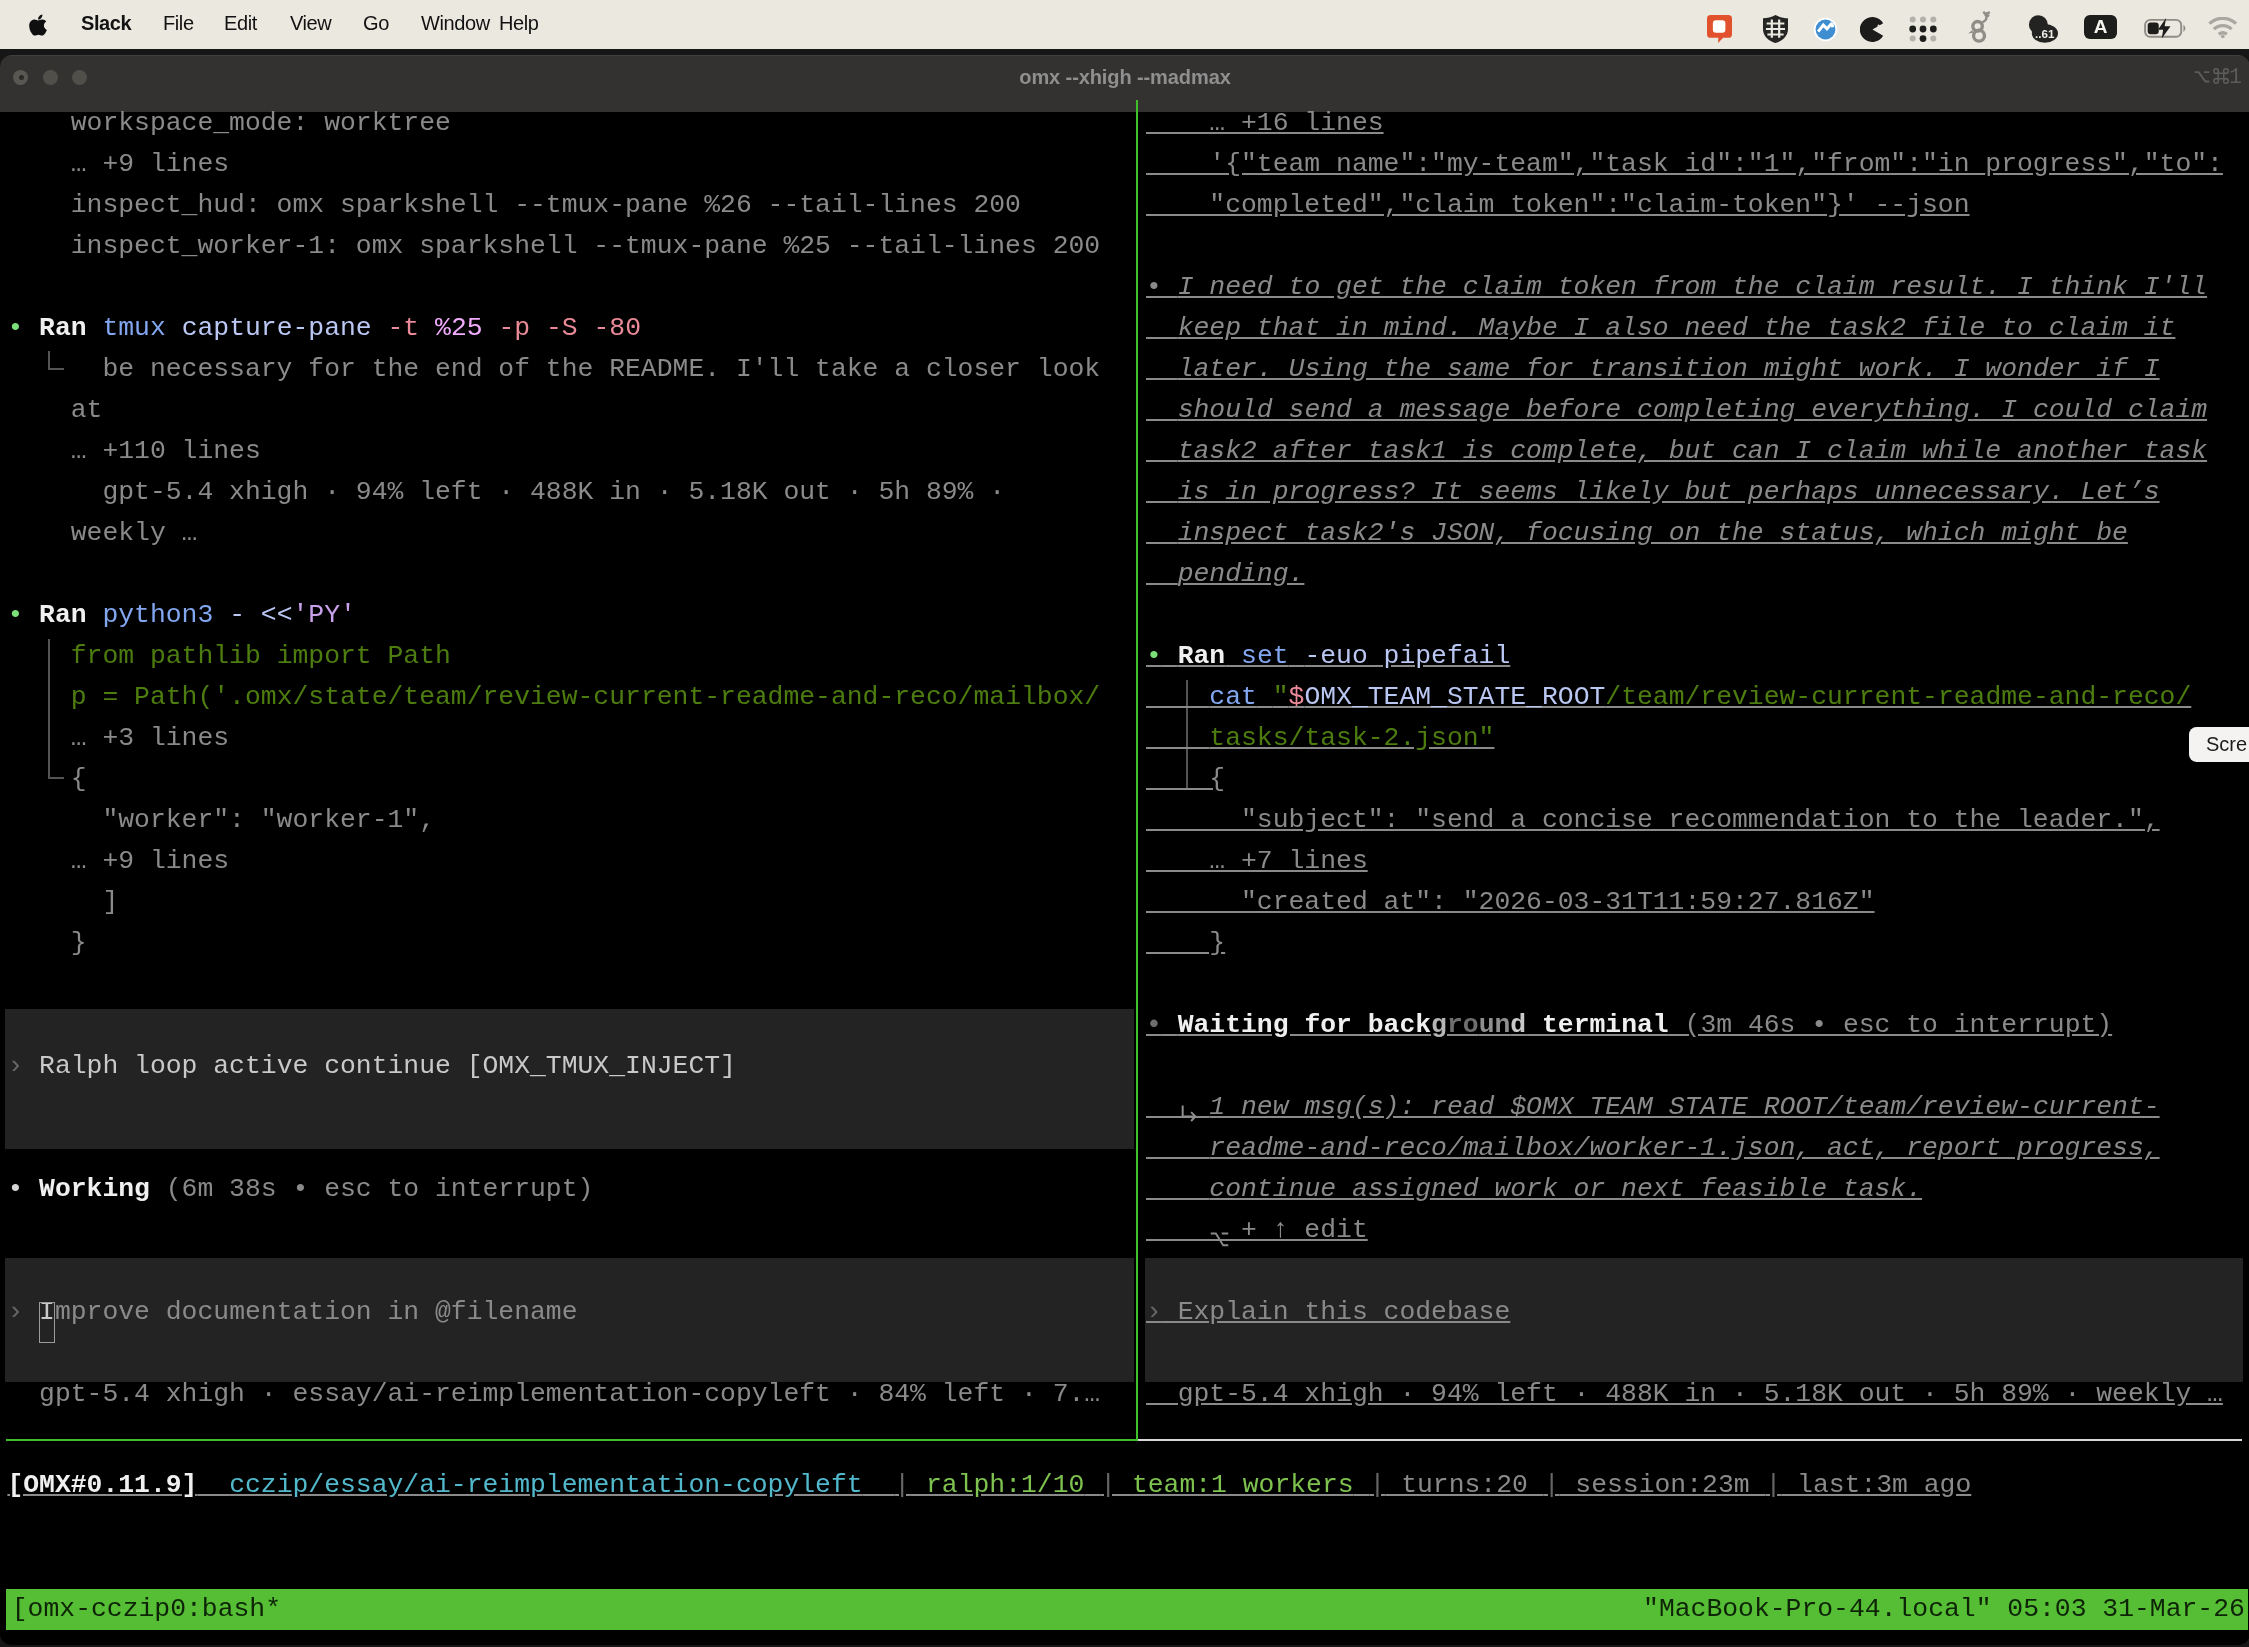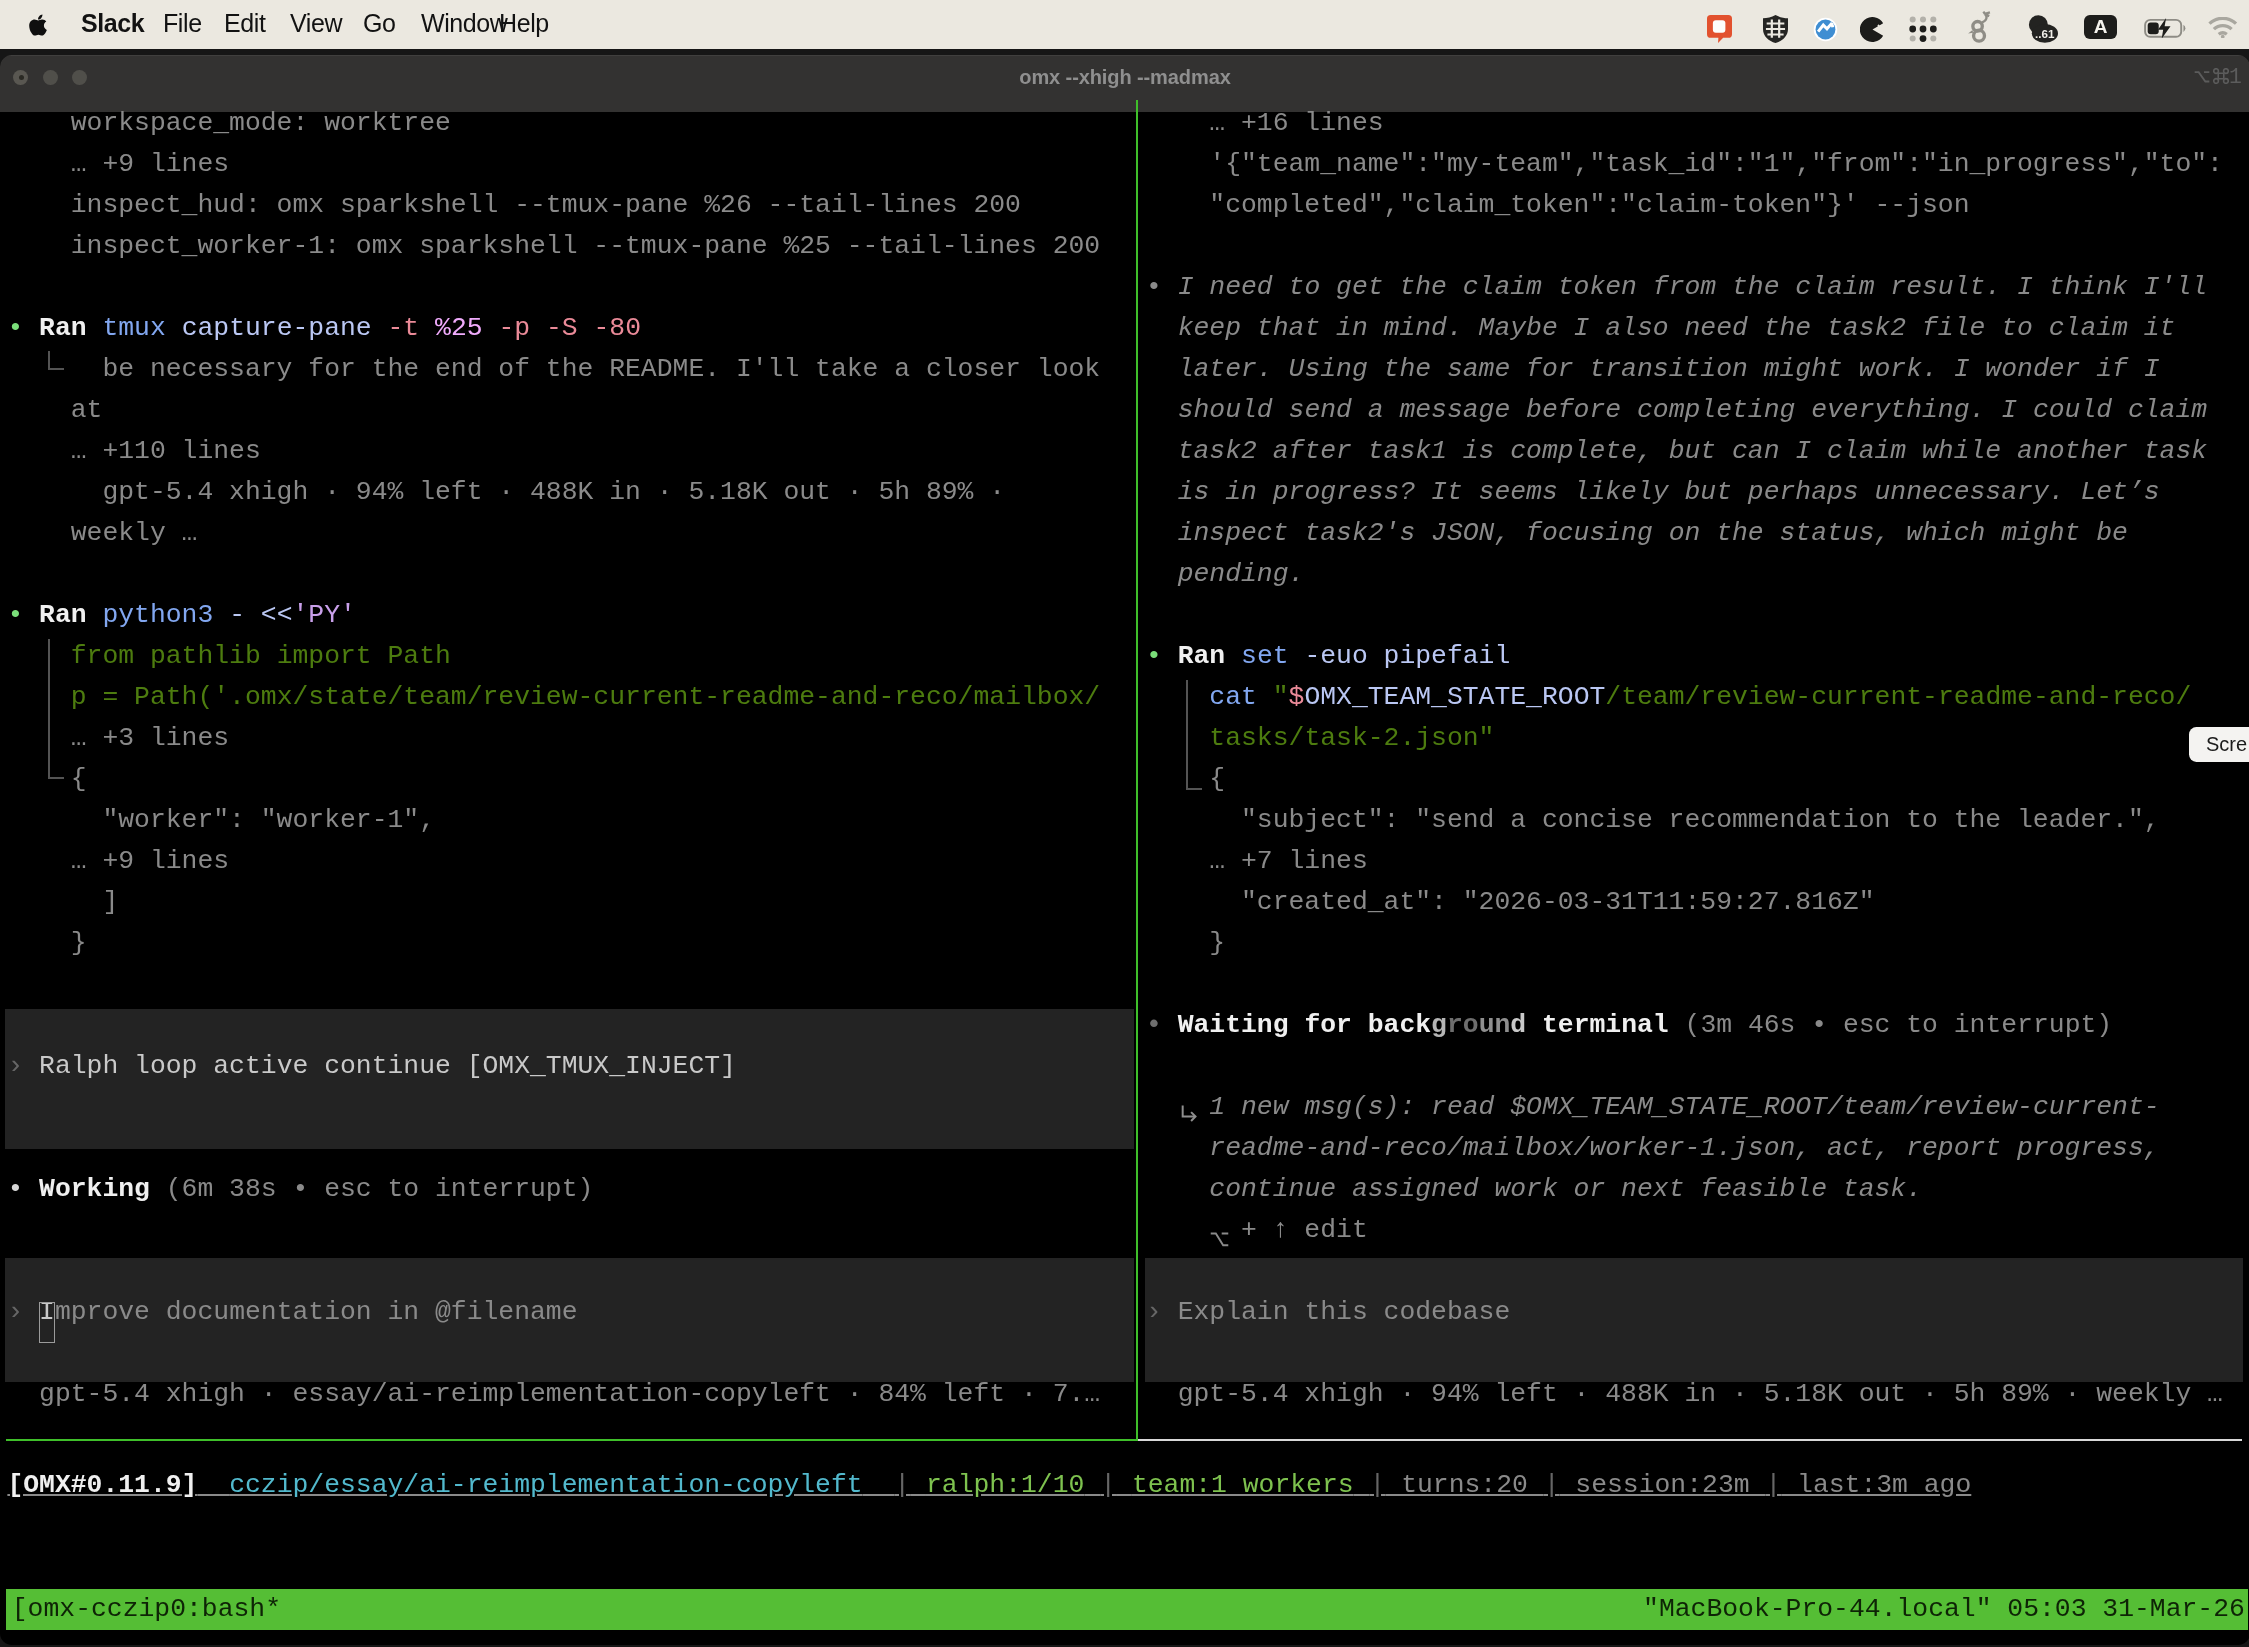--- a/index.html
+++ b/index.html
@@ -1,18 +1,18 @@
 <!DOCTYPE html>
 <html style="font-size:11.8px"><head>
 <meta charset="utf-8">
 <style>
 html,body{margin:0;padding:0;}
 body{width:2250px;height:1648px;background:#161616;overflow:hidden;position:relative;font-family:"Liberation Sans",sans-serif;}
 #menubar{position:absolute;left:0;top:0;width:2250px;height:49px;background:#ebe8e0;}
-.mi{position:absolute;top:0;line-height:47px;font-size:25px;letter-spacing:-0.4px;color:#121212;}
+.mi{position:absolute;top:0;line-height:47px;font-size:20px;letter-spacing:-0.4px;color:#121212;}
 #window{position:absolute;left:0;top:55px;width:2250px;height:1590px;background:#000;border-radius:11.8px;overflow:hidden;}
 #titlebar{position:absolute;left:0;top:0;width:100%;height:57px;background:#333231;box-shadow:inset 0 0.7px 0 rgba(255,255,255,0.09);}
 .tl{position:absolute;top:14.8px;width:14.8px;height:14.8px;border-radius:50%;}
 #wtitle{position:absolute;left:0;right:0;top:0;text-align:center;line-height:45px;font-size:20px;font-weight:bold;color:#8f8f8f;letter-spacing:-0.1px;}
 pre{position:absolute;margin:0;font-family:"Liberation Mono",monospace;font-size:26.4px;line-height:41px;color:#8a8a8a;white-space:pre;}
 .w{color:#f0f0f0;font-weight:bold;}
 .bl{color:#82a7f0;}
 .lv{color:#bac7f3;}
 .pk{color:#ea8a98;}
 .or{color:#f0abfc;}
@@ -162,21 +162,21 @@
 <span class="dm">›</span> <span class="lt">Ralph loop active continue [OMX_TMUX_INJECT]</span>
 
 
 <span class="wt">•</span> <span class="w">Working</span> (6m 38s • esc to interrupt)
 
 
 <span class="dm">›</span> <span class="lt">I</span>mprove documentation in @filename
 
   gpt-5.4 xhigh · essay/ai-reimplementation-copyleft · 84% left · 7.…</pre>
 
-<pre id="rp" style="left:1146px;top:48px;">    … +16 lines
+<pre id="rp" style="left:1146px;top:48px;text-decoration:underline;">    … +16 lines
     '{"team_name":"my-team","task_id":"1","from":"in_progress","to":
     "completed","claim_token":"claim-token"}' --json
 
 • <span class="it">I need to get the claim token from the claim result. I think I'll</span>
   <span class="it">keep that in mind. Maybe I also need the task2 file to claim it</span>
   <span class="it">later. Using the same for transition might work. I wonder if I</span>
   <span class="it">should send a message before completing everything. I could claim</span>
   <span class="it">task2 after task1 is complete, but can I claim while another task</span>
   <span class="it">is in progress? It seems likely but perhaps unnecessary. Let’s</span>
   <span class="it">inspect task2's JSON, focusing on the status, which might be</span>

